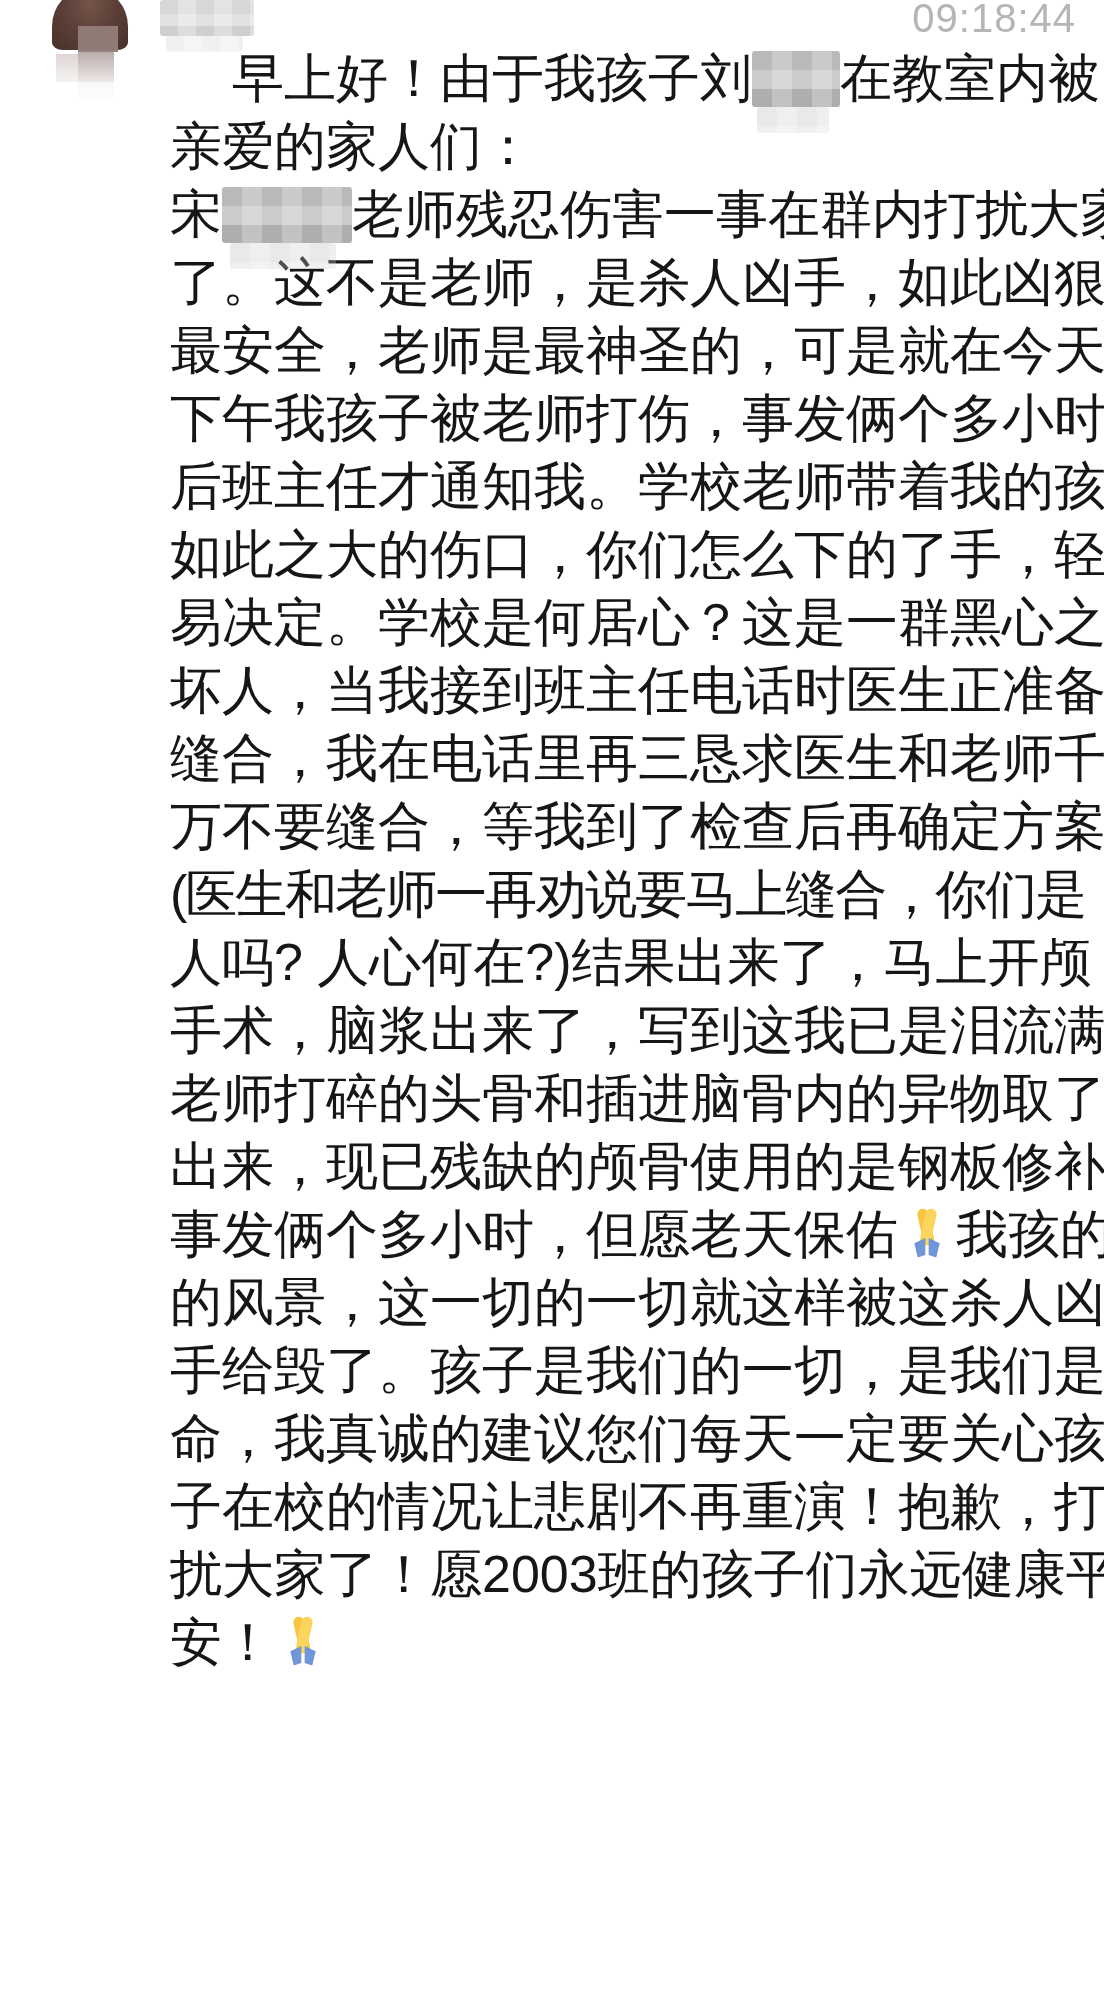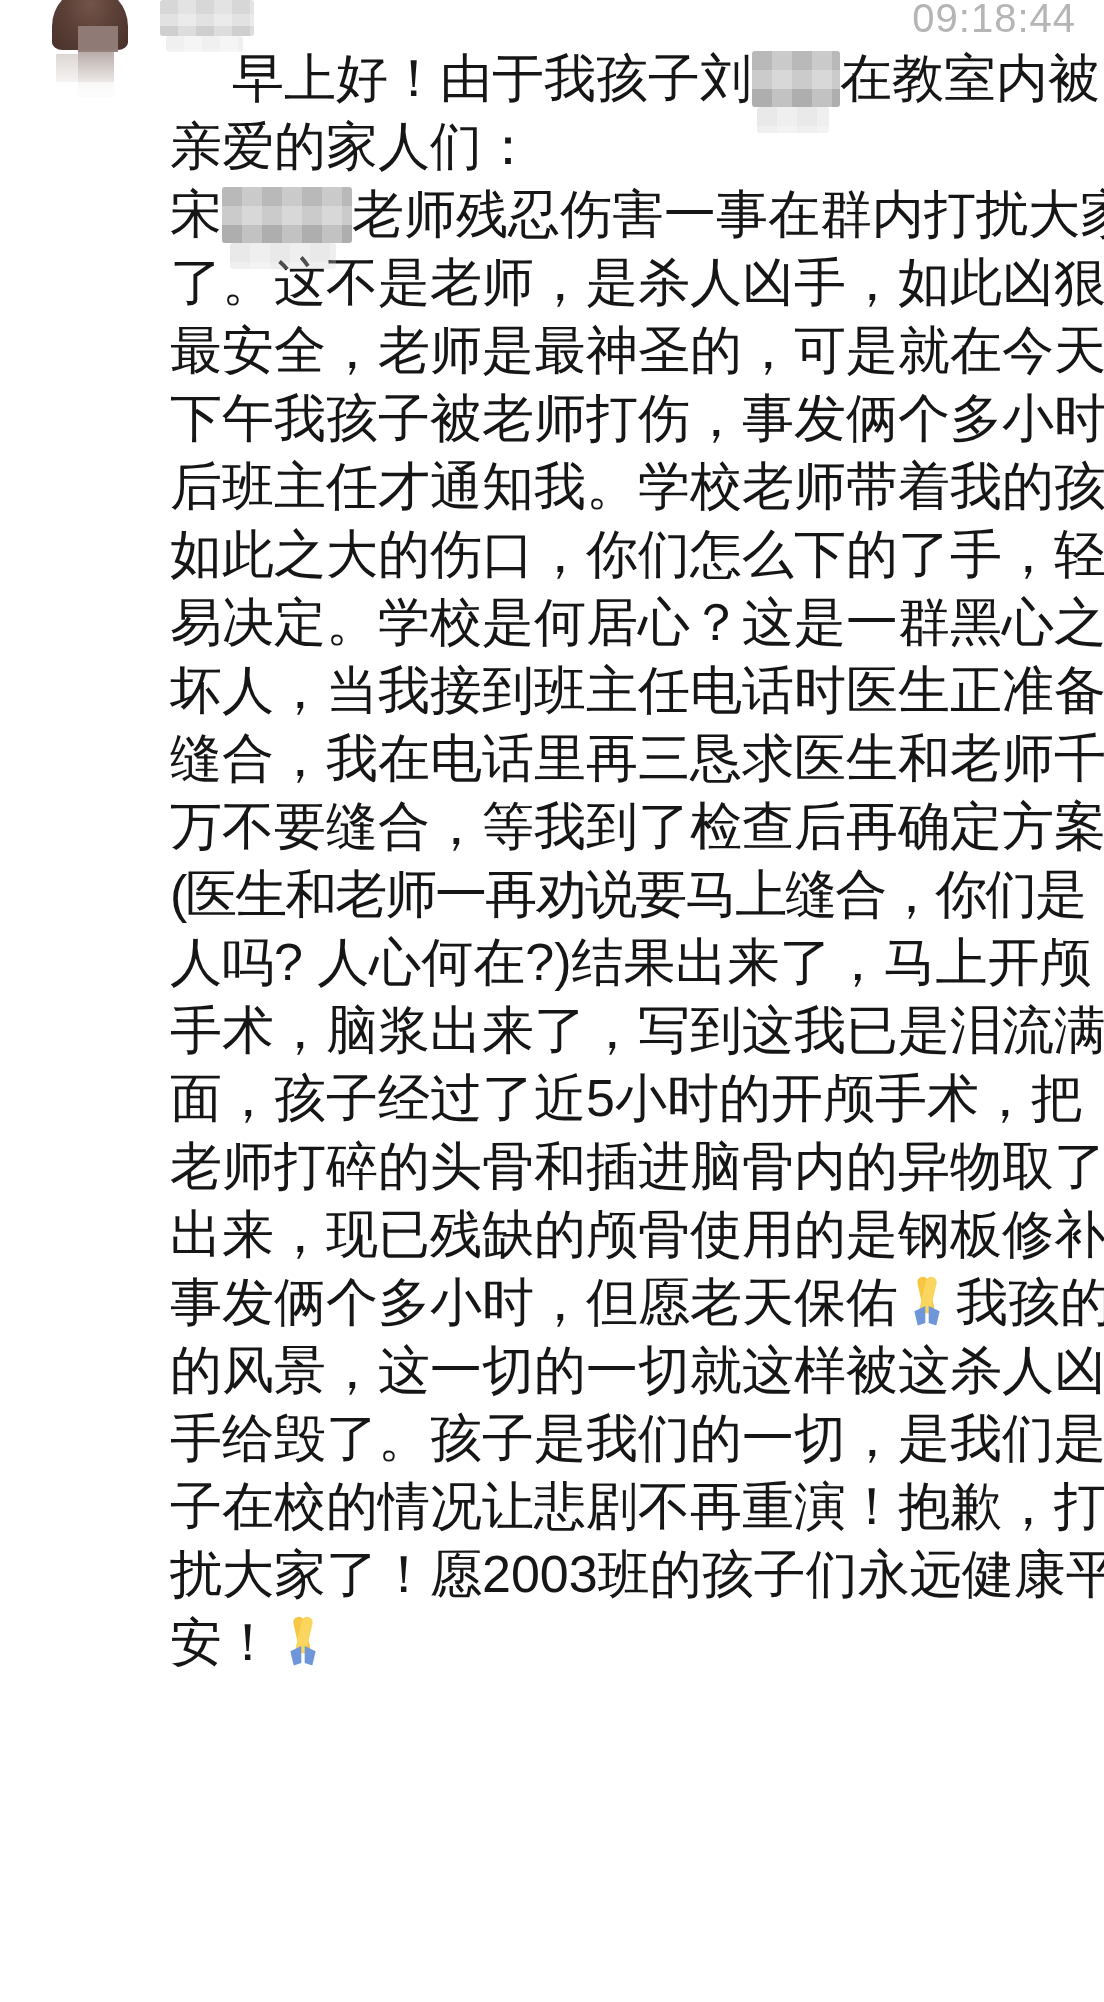--- a/index.html
+++ b/index.html
@@ -83,31 +83,31 @@
       <div class="line"><span>下午我孩子被老师打伤，事发俩个多小时</span></div>
       <div class="line"><span>后班主任才通知我。学校老师带着我的孩</span></div>
       <div class="line"><span>如此之大的伤口，你们怎么下的了手，轻</span></div>
       <div class="line"><span>易决定。学校是何居心？这是一群黑心之</span></div>
       <div class="line"><span>坏人，当我接到班主任电话时医生正准备</span></div>
       <div class="line"><span>缝合，我在电话里再三恳求医生和老师千</span></div>
       <div class="line"><span>万不要缝合，等我到了检查后再确定方案。</span></div>
       <div class="line"><span style="letter-spacing: -2px;">(医生和老师一再劝说要马上缝合，你们是</span></div>
       <div class="line"><span>人吗? 人心何在?)结果出来了，马上开颅</span></div>
       <div class="line"><span>手术，脑浆出来了，写到这我已是泪流满</span></div>
-      <div class="line"><span>面，孩子经过了近5小时的开颅手术，把</span></div>
       <div class="line"><span>老师打碎的头骨和插进脑骨内的异物取了</span></div>
       <div class="line"><span>出来，现已残缺的颅骨使用的是钢板修补，</span></div>
       <div class="line"><span>事发俩个多小时，但愿老天保佑</span><span class="emoji"><svg viewBox="0 0 64 64" xmlns="http://www.w3.org/2000/svg">
             <rect x="24" y="3" width="13" height="44" rx="6.5" fill="#f7c644" transform="rotate(-13 30 25)"></rect>
             <rect x="27" y="3" width="13" height="44" rx="6.5" fill="#fbd65f" transform="rotate(13 34 25)"></rect>
             <path d="M17 44 L30 38 L30 58 L21 61 Z" fill="#6e96d8"></path>
             <path d="M47 44 L34 38 L34 58 L43 61 Z" fill="#6e96d8"></path>
           </svg></span><span>我孩的</span></div>
       <div class="line"><span>的风景，这一切的一切就这样被这杀人凶</span></div>
       <div class="line"><span>手给毁了。孩子是我们的一切，是我们是</span></div>
+      <div class="line"><span>命，我真诚的建议您们每天一定要关心孩</span></div>
       <div class="line"><span>子在校的情况让悲剧不再重演！抱歉，打</span></div>
       <div class="line"><span>扰大家了！愿2003班的孩子们永远健康平</span></div>
       <div class="line"><span>安！</span><span class="emoji"><svg viewBox="0 0 64 64" xmlns="http://www.w3.org/2000/svg">
             <rect x="24" y="3" width="13" height="44" rx="6.5" fill="#f7c644" transform="rotate(-13 30 25)"></rect>
             <rect x="27" y="3" width="13" height="44" rx="6.5" fill="#fbd65f" transform="rotate(13 34 25)"></rect>
             <path d="M17 44 L30 38 L30 58 L21 61 Z" fill="#6e96d8"></path>
             <path d="M47 44 L34 38 L34 58 L43 61 Z" fill="#6e96d8"></path>
           </svg></span></div>
     </div>
 

